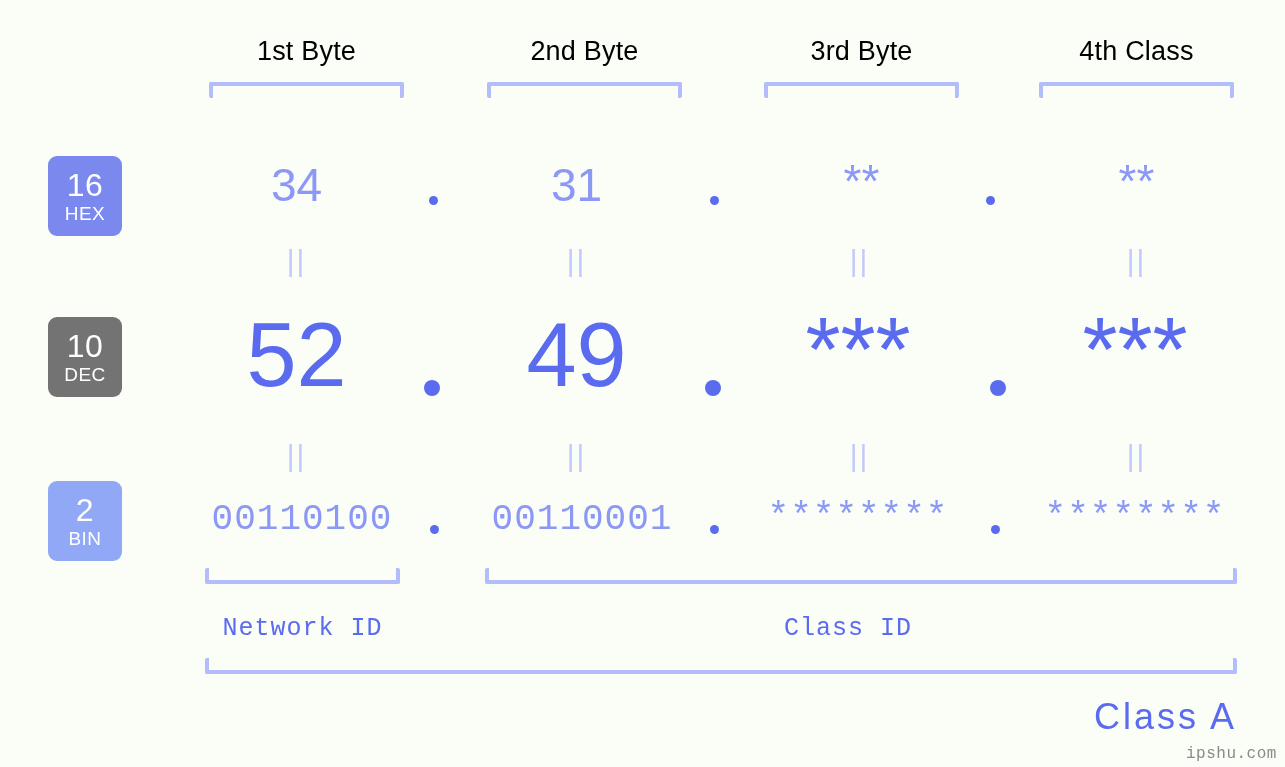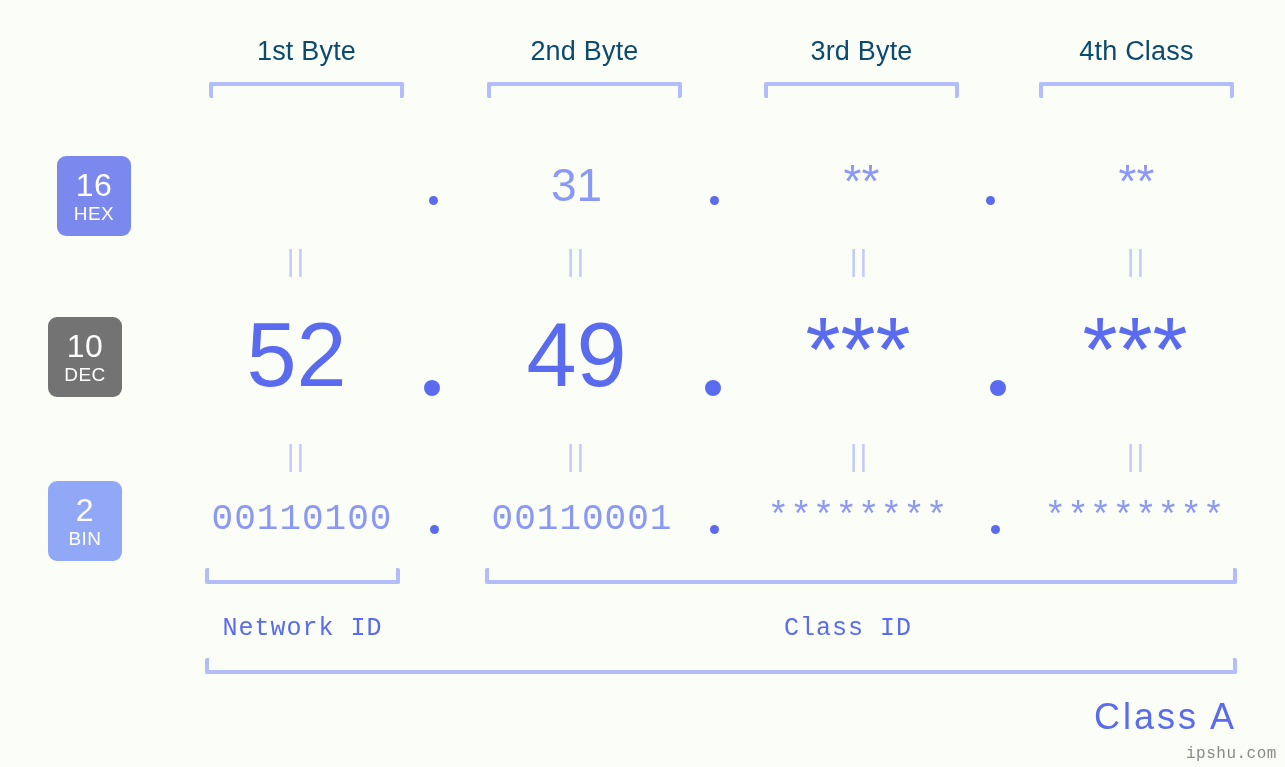--- a/index.html
+++ b/index.html
@@ -18,21 +18,21 @@
   .stage {
     position: absolute;
     left: 0; top: 0;
     width: 1285px;
     height: 767px;
   }
 
   
   .byte-label {
     position: absolute;
-    color: #0c4a6e;
+    color: #000000;
     font-size: 27px;
     font-family: "Liberation Sans", sans-serif;
     text-align: center;
     white-space: nowrap;
     letter-spacing: 0.2px;
   }
 
   
   .bracket {
     position: absolute;
@@ -155,33 +155,34 @@
   <div class="byte-label" style="left:209px; top:36px; width:195px;">1st Byte</div>
   <div class="byte-label" style="left:487px; top:36px; width:195px;">2nd Byte</div>
   <div class="byte-label" style="left:764px; top:36px; width:195px;">3rd Byte</div>
   <div class="byte-label" style="left:1039px; top:36px; width:195px;">4th Class</div>
 
   <div class="bracket bracket-down" style="left:209px; top:82px; width:195px; height:16px;"></div>
   <div class="bracket bracket-down" style="left:487px; top:82px; width:195px; height:16px;"></div>
   <div class="bracket bracket-down" style="left:764px; top:82px; width:195px; height:16px;"></div>
   <div class="bracket bracket-down" style="left:1039px; top:82px; width:195px; height:16px;"></div>
 
-  <div class="badge" style="left:57px; top:156px; background:#7b88ee;">
+  <div class="badge" style="left:48px; top:156px; background:#7b88ee;">
     <span class="num">16</span>
     <span class="nam">HEX</span>
   </div>
   <div class="badge" style="left:48px; top:317px; background:#737373;">
     <span class="num">10</span>
     <span class="nam">DEC</span>
   </div>
   <div class="badge" style="left:48px; top:481px; background:#90a8f5;">
     <span class="num">2</span>
     <span class="nam">BIN</span>
   </div>
 
+  <div class="cell hex-val" style="left:199px; top:162px; width:195px;">34</div>
   <div class="cell hex-val" style="left:479px; top:162px; width:195px;">31</div>
   <div class="cell hex-val" style="left:764px; top:158px; width:195px;">**</div>
   <div class="cell hex-val" style="left:1039px; top:158px; width:195px;">**</div>
 
   <div class="dot dot-sm" style="left:429px; top:196px;"></div>
   <div class="dot dot-sm" style="left:710px; top:196px;"></div>
   <div class="dot dot-sm" style="left:986px; top:196px;"></div>
 
   <div class="eq" style="left:199px; top:246px; width:195px; text-align:center;">||</div>
   <div class="eq" style="left:479px; top:246px; width:195px; text-align:center;">||</div>

